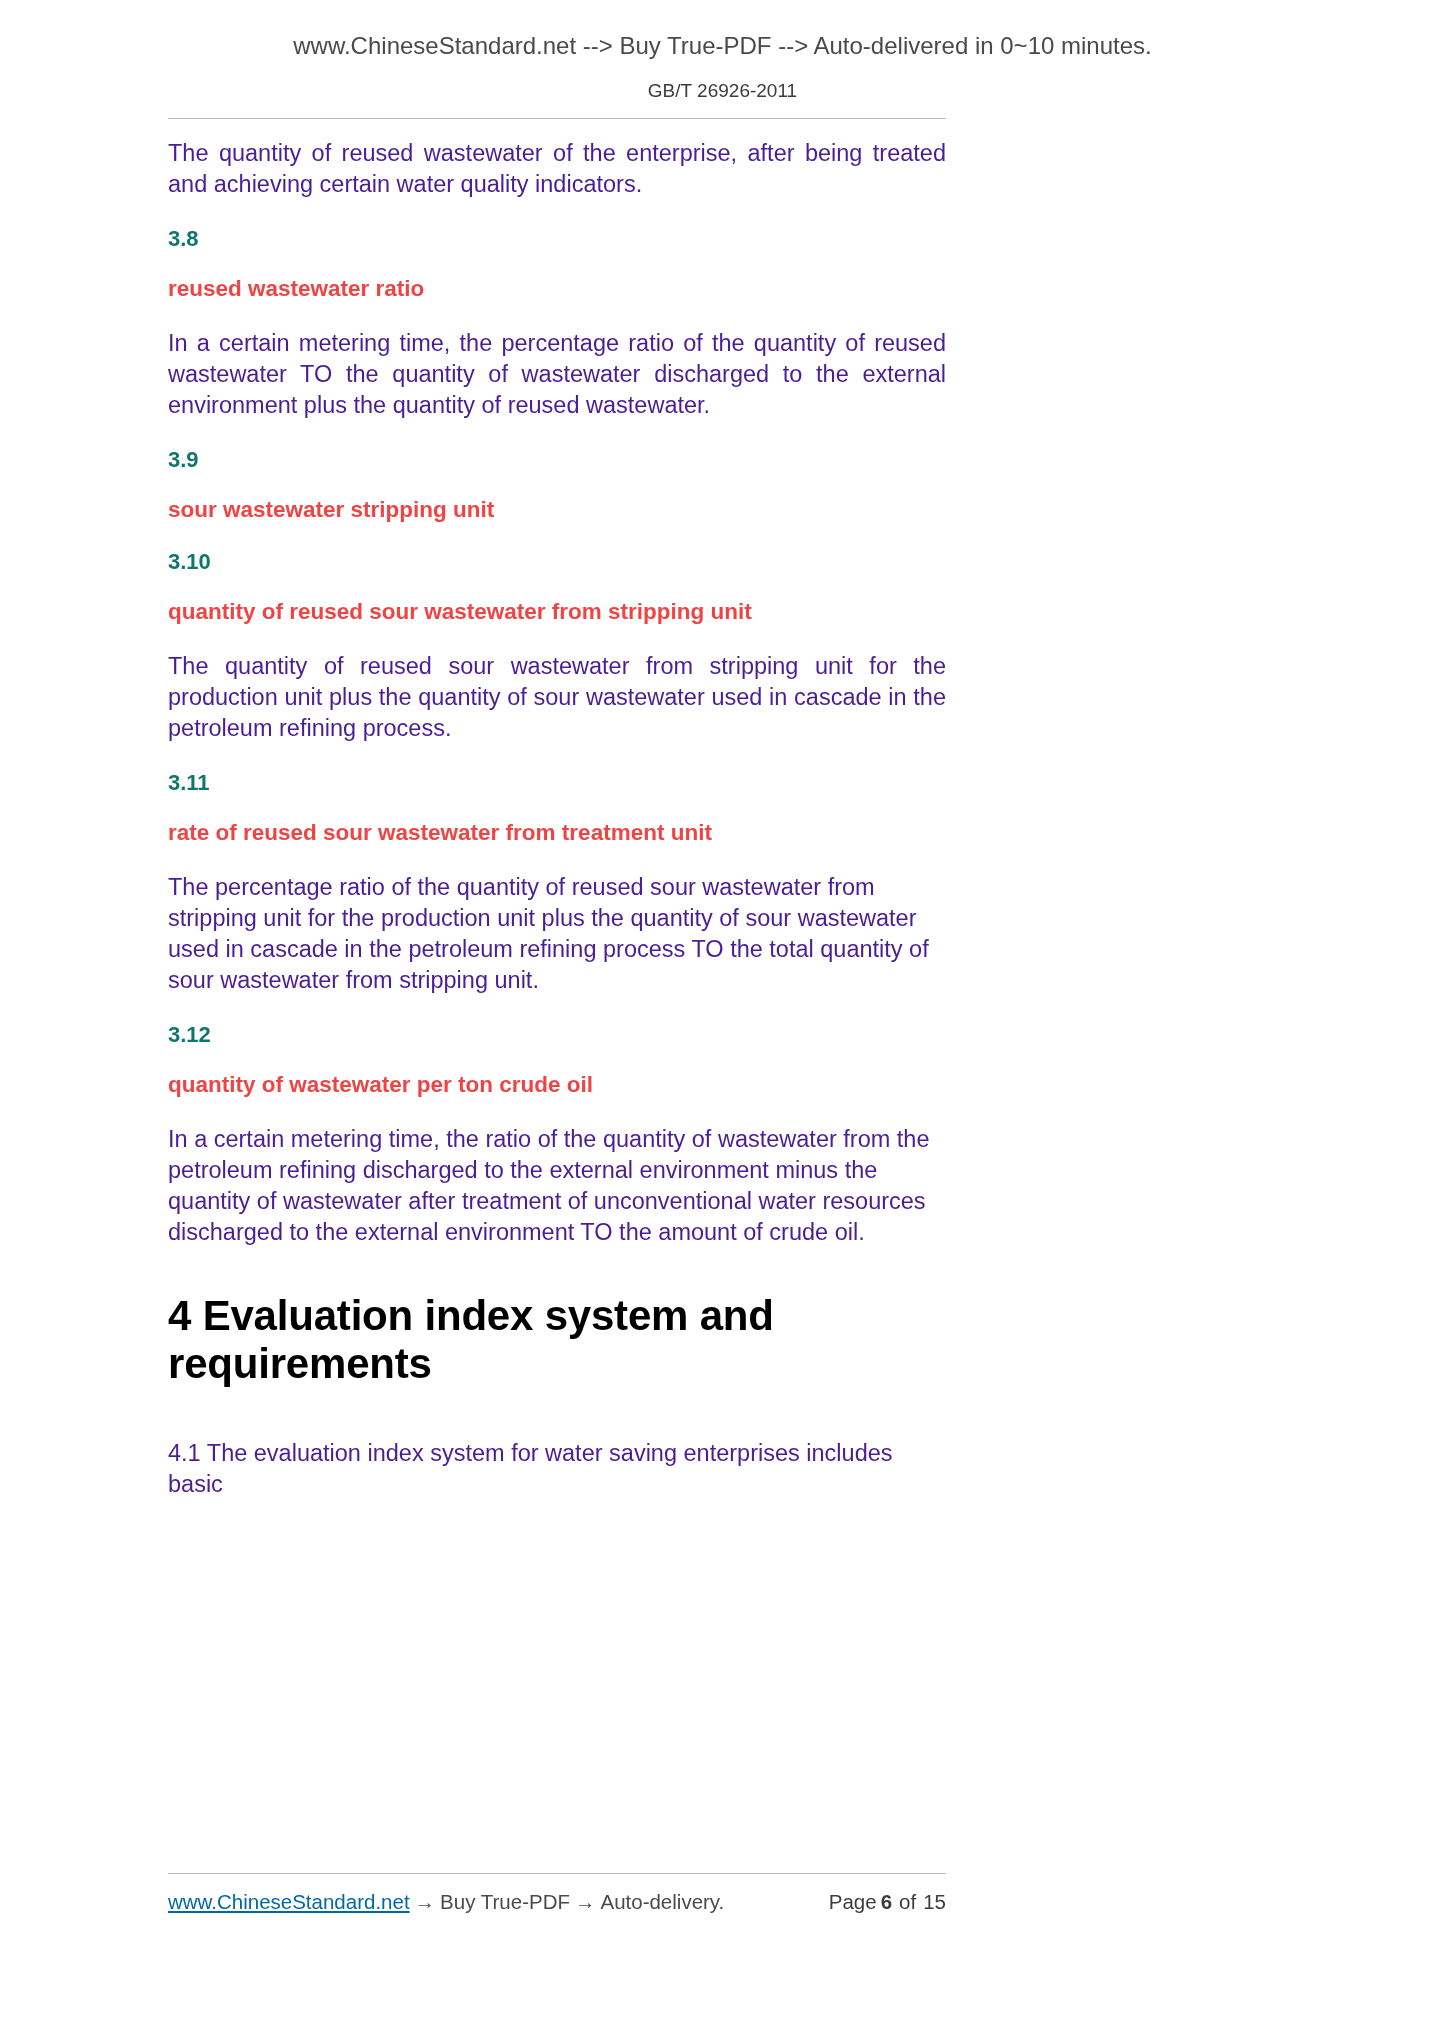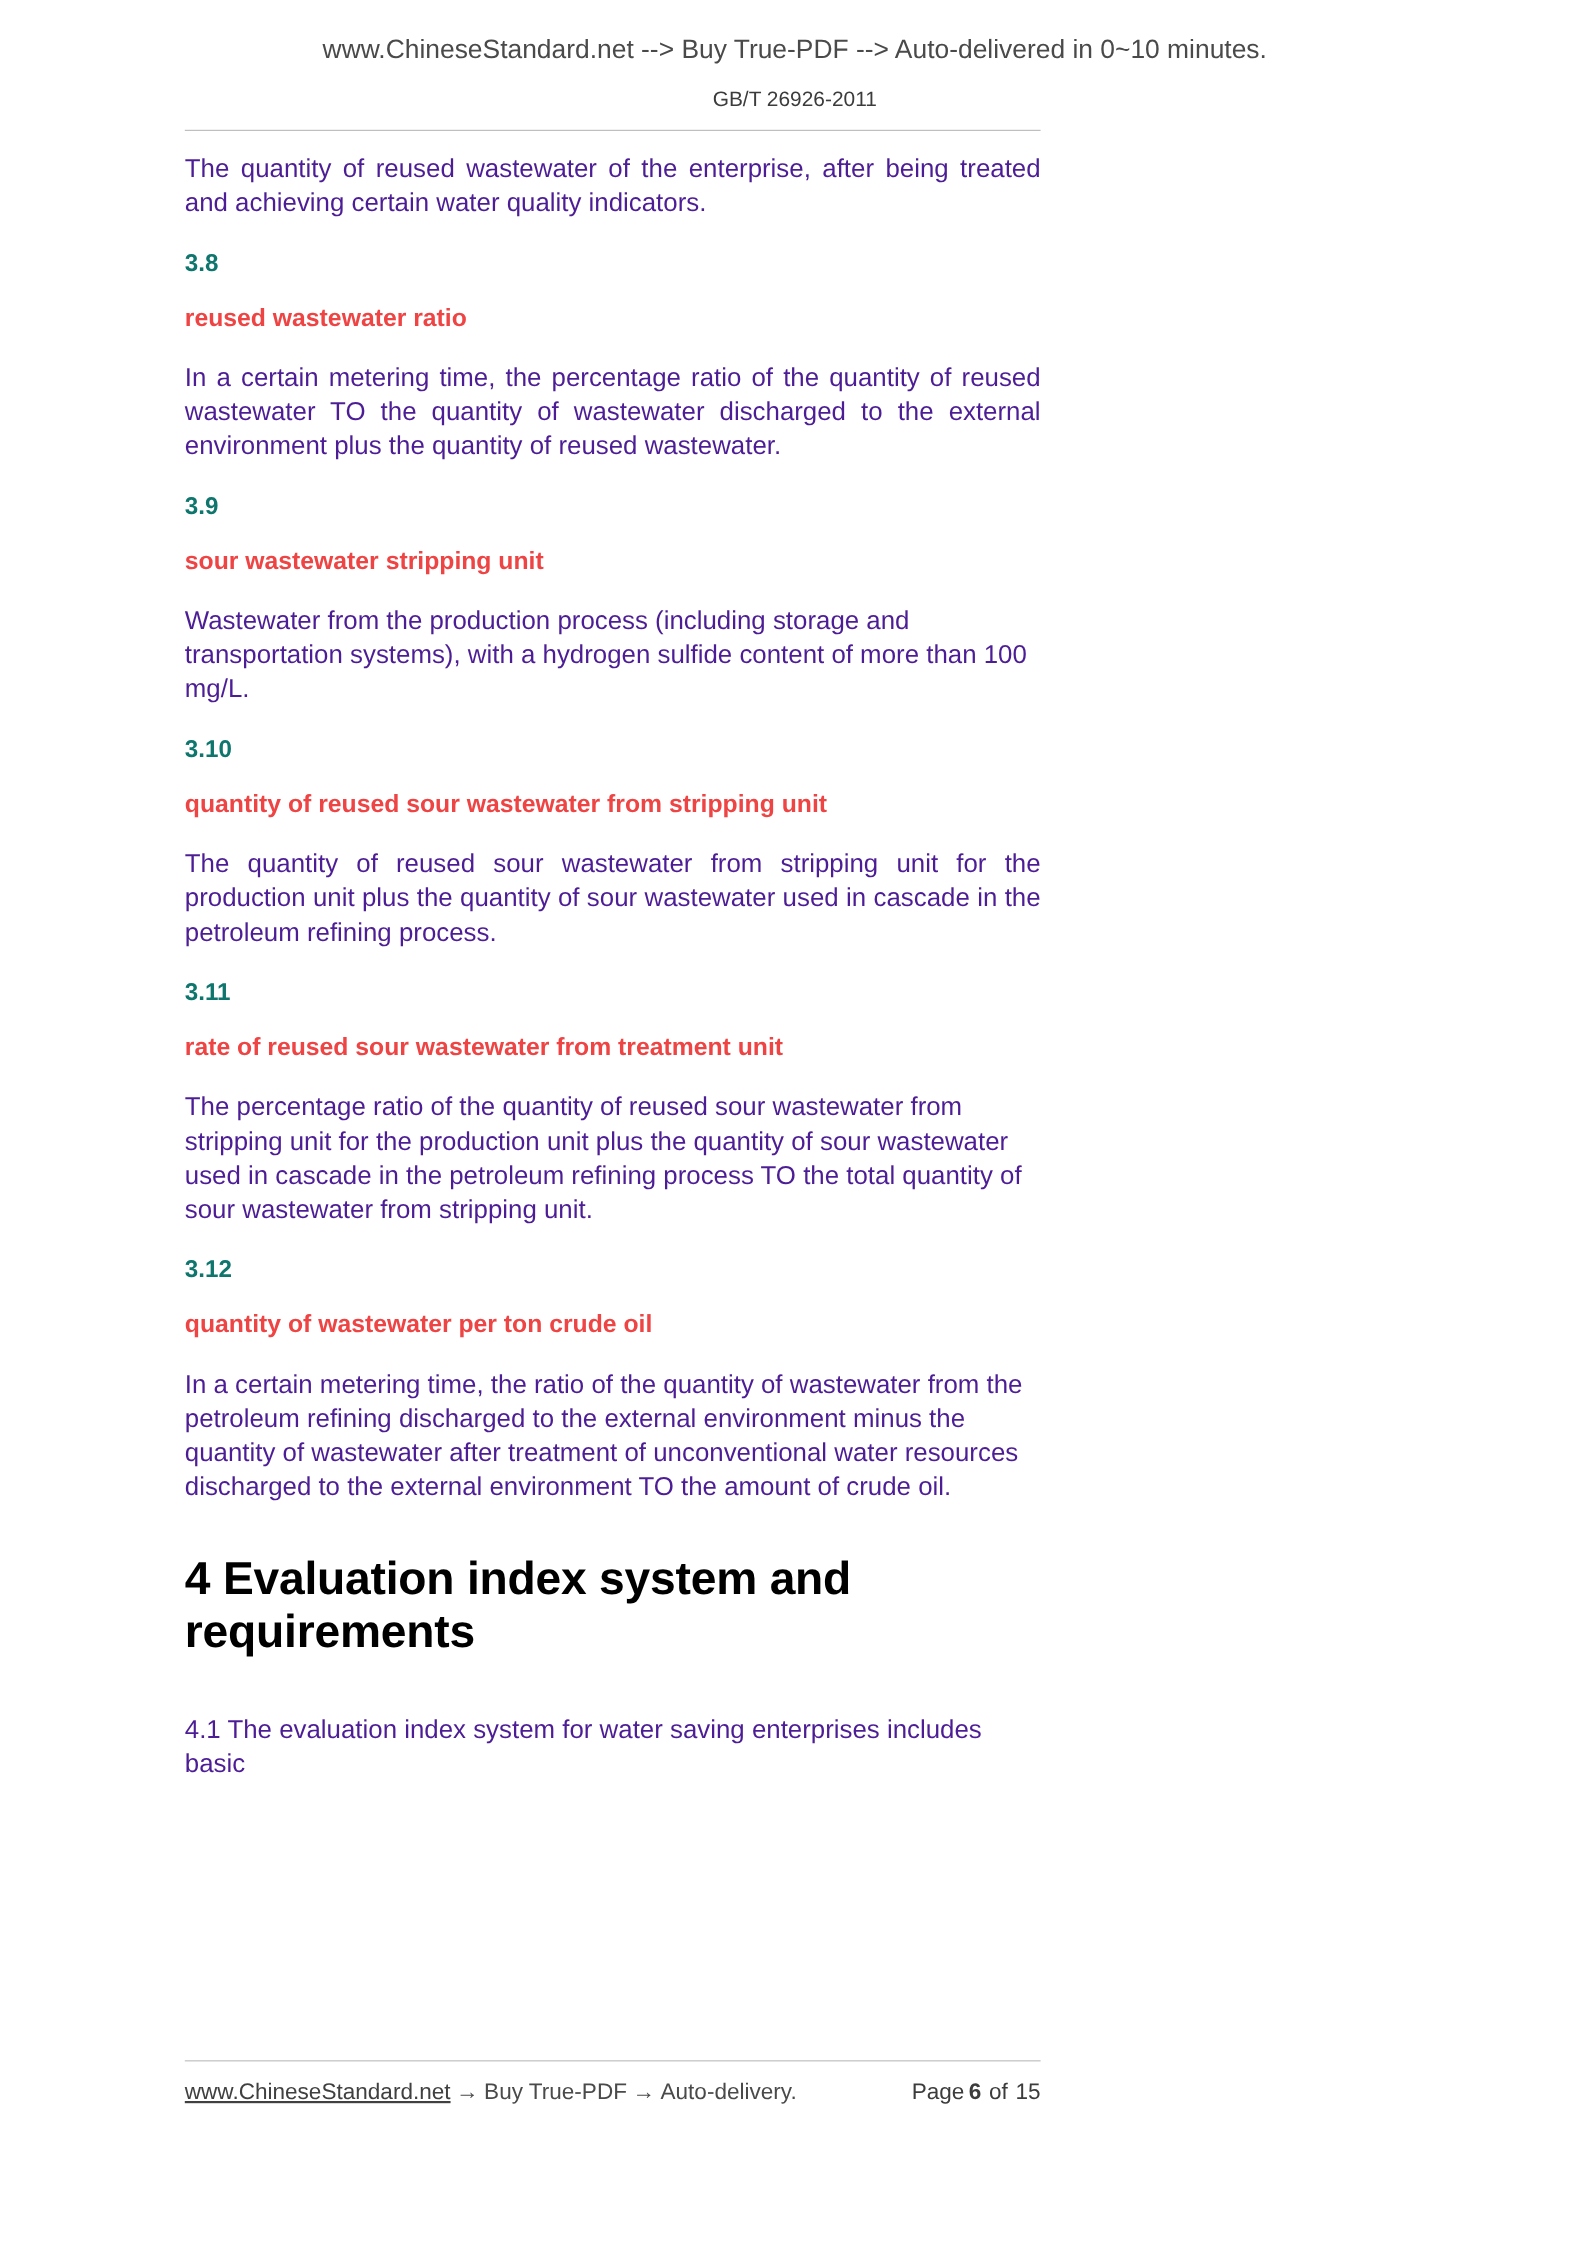--- a/index.html
+++ b/index.html
@@ -119,21 +119,21 @@
     font-size: 20.5px;
     color: #4a4a4a;
     display: flex;
     align-items: baseline;
   }
   .footer-left {
     white-space: nowrap;
   }
   .footer-link {
     text-decoration: underline;
-    color: #404040;
+    color: #0369a1;
   }
   .footer-arrow {
     padding: 0 5px;
   }
   .footer-right {
     margin-left: auto;
     white-space: nowrap;
     color: #3c3c3c;
   }
   .pg-label { }
@@ -155,21 +155,20 @@
   <div class="content">
 
     <p class="para">The quantity of reused wastewater of the enterprise, after being treated and achieving certain water quality indicators.</p>
 
     <p class="clause-num">3.8</p>
     <p class="term">reused wastewater ratio</p>
     <p class="para">In a certain metering time, the percentage ratio of the quantity of reused wastewater TO the quantity of wastewater discharged to the external environment plus the quantity of reused wastewater.</p>
 
     <p class="clause-num">3.9</p>
     <p class="term">sour wastewater stripping unit</p>
-    <p class="para last-left">Wastewater from the production process (including storage and transportation systems), with a hydrogen sulfide content of more than 100 mg/L.</p>
 
     <p class="clause-num">3.10</p>
     <p class="term">quantity of reused sour wastewater from stripping unit</p>
     <p class="para">The quantity of reused sour wastewater from stripping unit for the production unit plus the quantity of sour wastewater used in cascade in the petroleum refining process.</p>
 
     <p class="clause-num">3.11</p>
     <p class="term">rate of reused sour wastewater from treatment unit</p>
     <p class="para last-left">The percentage ratio of the quantity of reused sour wastewater from stripping unit for the production unit plus the quantity of sour wastewater used in cascade in the petroleum refining process TO the total quantity of sour wastewater from stripping unit.</p>
 
     <p class="clause-num">3.12</p>

